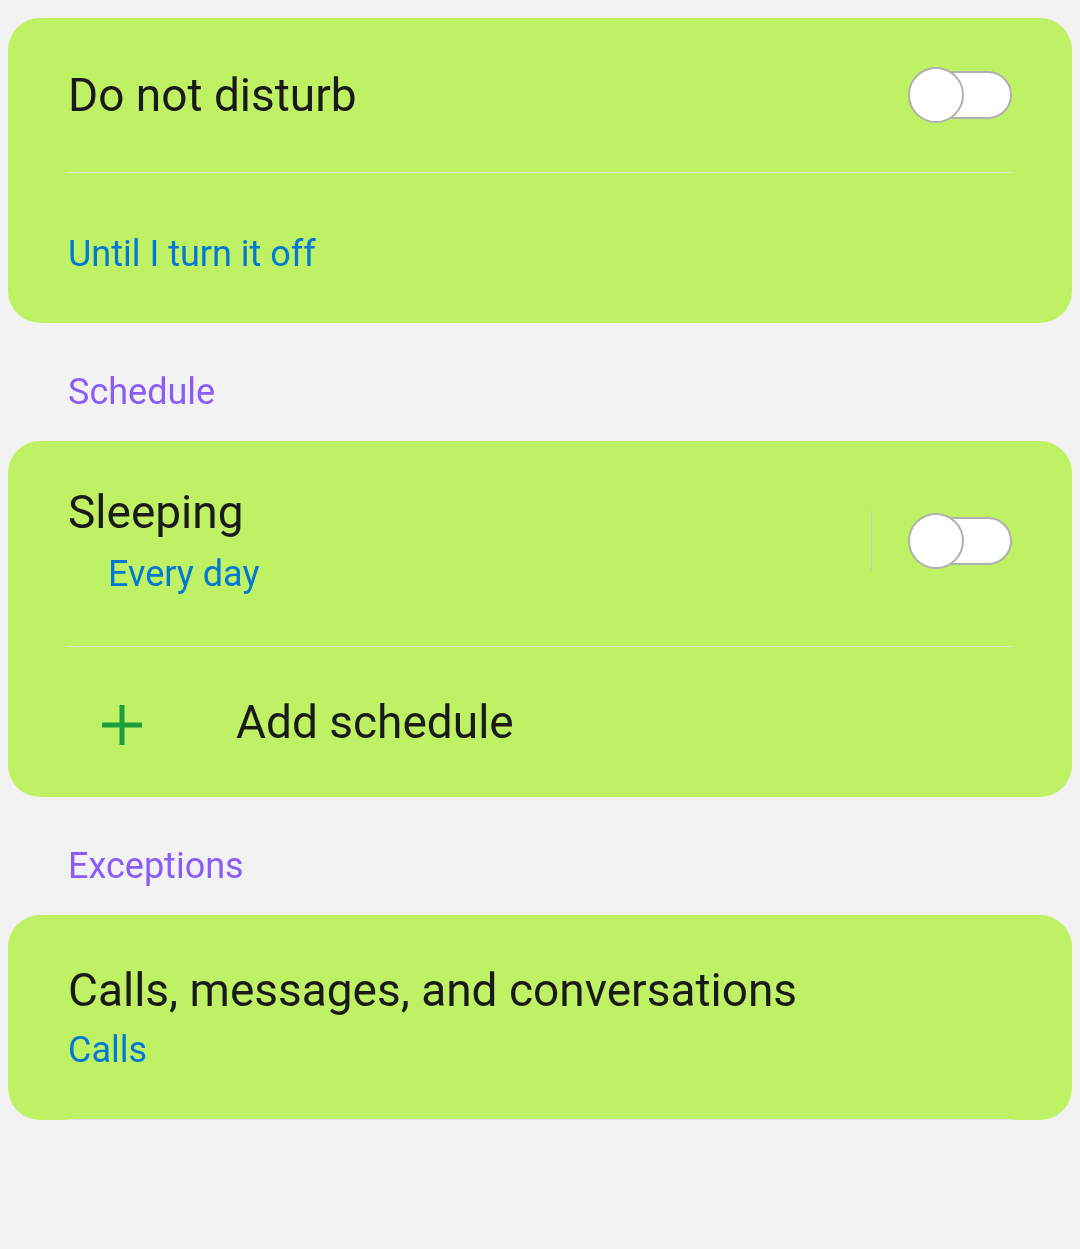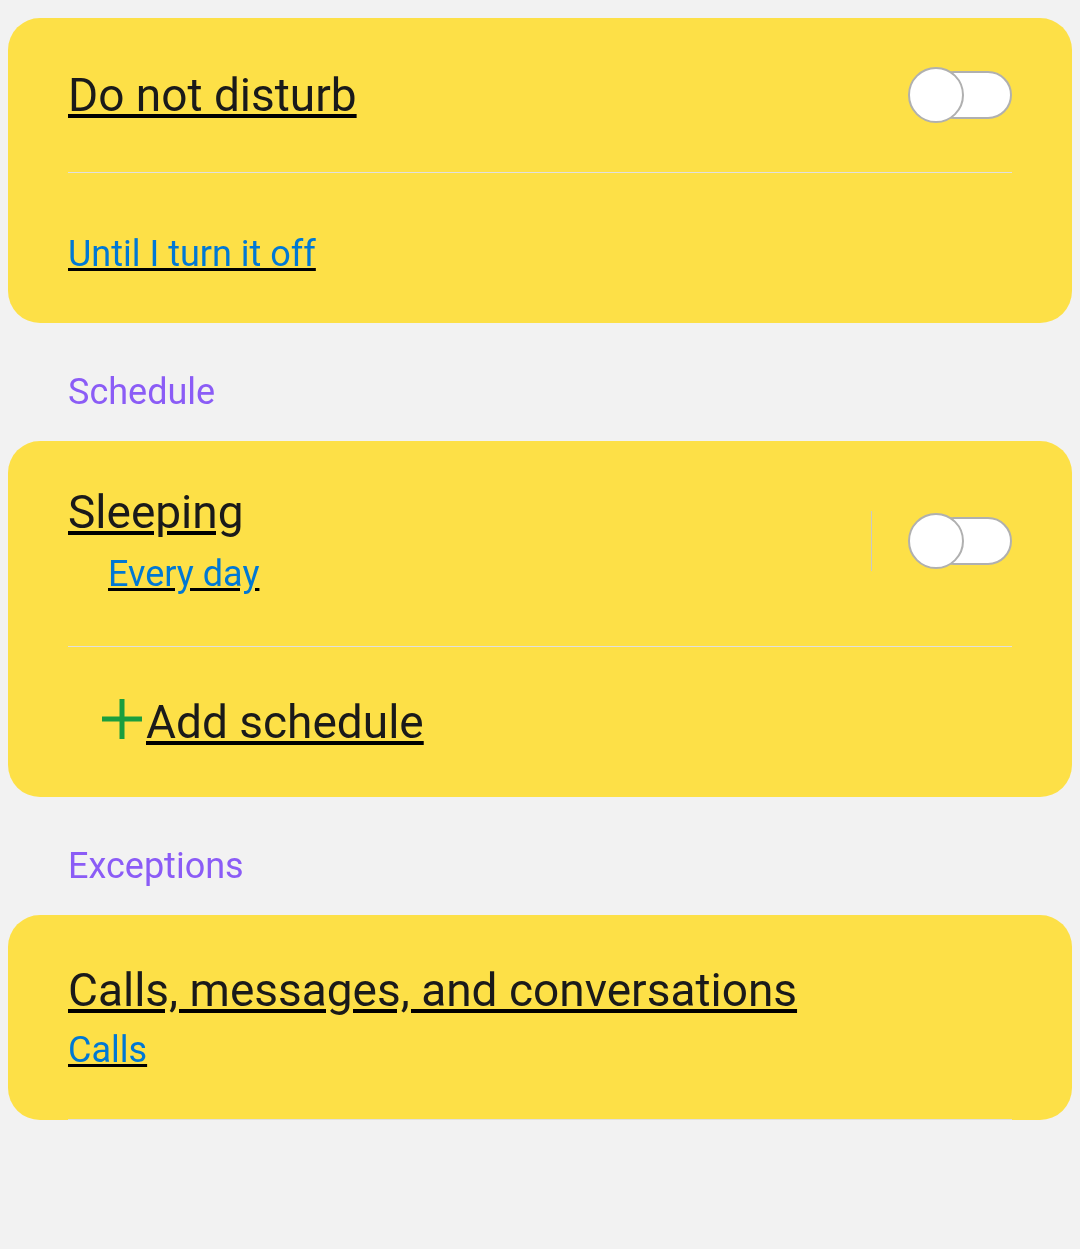--- a/index.html
+++ b/index.html
@@ -8,24 +8,23 @@
       box-sizing: border-box;
     }
     body {
       font-family: -apple-system, BlinkMacSystemFont, 'Segoe UI', Roboto, sans-serif;
       background: #f2f2f2;
       width: 1080px;
       height: 1249px;
       overflow: hidden;
     }
     .card {
-      background: #fde047;
+      background: #bef264;
       border-radius: 32px;
       margin: 0 8px;
-      text-decoration: underline;
     }
     .row {
       display: flex;
       align-items: center;
       justify-content: space-between;
       padding: 48px 60px;
     }
     .row-content {
       flex: 1;
     }
@@ -82,22 +81,23 @@
       align-items: center;
       gap: 36px;
     }
     .vdivider {
       width: 1px;
       height: 60px;
       background: #c8c8c8;
     }
     .add-row {
       display: flex;
-      align-items: flex-start;
+      align-items: flex-end;
       padding: 48px 60px;
+      gap: 90px;
       cursor: pointer;
     }
     .plus-icon {
       width: 48px;
       height: 48px;
       display: flex;
       align-items: center;
       justify-content: center;
       margin-left: 30px;
     }

